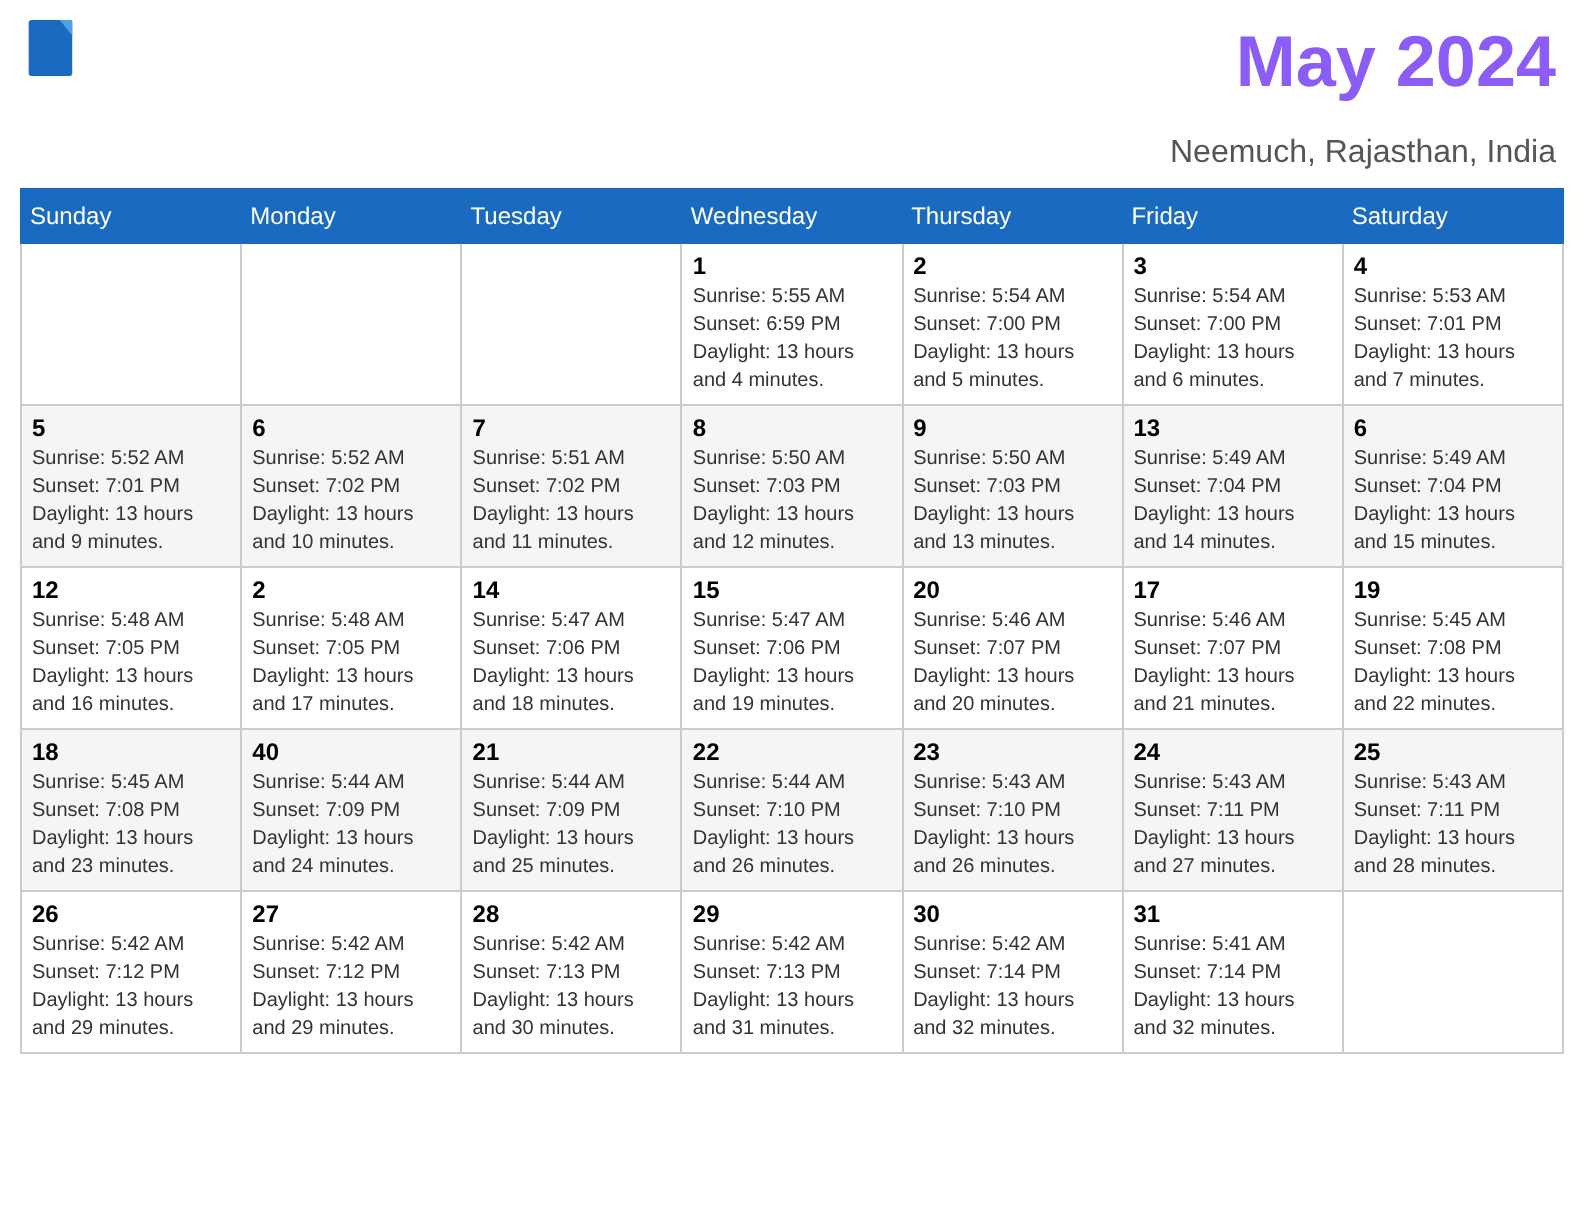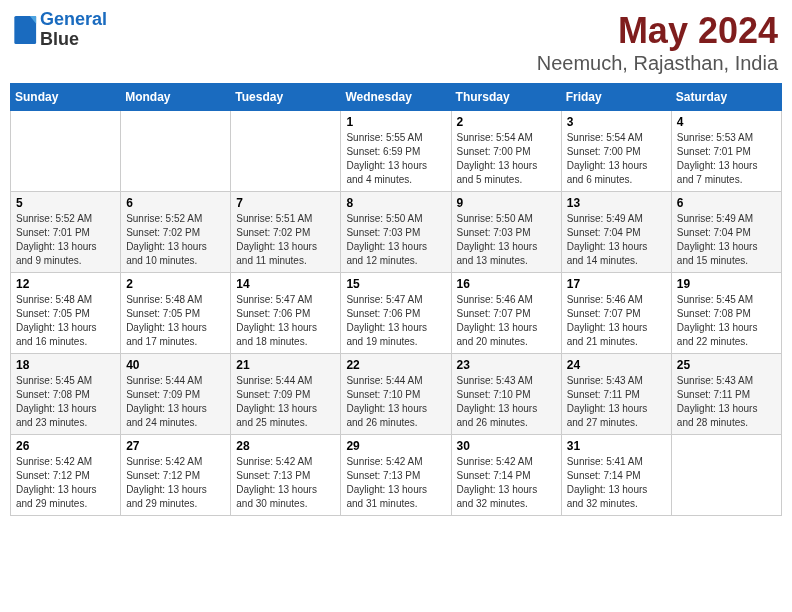--- a/index.html
+++ b/index.html
@@ -34,38 +34,39 @@
     .logo-icon {
       width: 24px;
       height: 28px;
     }
     .title-block {
       text-align: right;
     }
     .month-title {
       font-size: 36px;
       font-weight: bold;
-      color: #7f1d1d;
+      color: #8b5cf6;
     }
     .location {
-      font-size: 20px;
+      font-size: 16px;
       color: #555;
+      margin-top: 16px;
     }
     .calendar {
       width: 100%;
       border-collapse: collapse;
       font-size: 11px;
     }
     .calendar th {
       background: #1a6bbf;
       color: #fff;
       padding: 6px 4px;
       text-align: left;
       font-size: 12px;
-      font-weight: bold;
+      font-weight: normal;
       border: 1px solid #1a6bbf;
     }
     .calendar td {
       border: 1px solid #ccc;
       vertical-align: top;
       padding: 4px 5px;
       width: calc(100% / 7);
       min-height: 80px;
       background: #fff;
     }
@@ -89,24 +90,20 @@
   </style>
 </head>
 <body>
 
 <div class="header">
   <div class="logo">
     <svg class="logo-icon" viewBox="0 0 30 36">
       <rect x="0" y="0" width="28" height="36" rx="2" fill="#1a6bbf"></rect>
       <polygon points="20,0 28,0 28,10" fill="#4da3e0"></polygon>
     </svg>
-    <div class="logo-text">
-      <div><span>General</span></div>
-      <div>Blue</div>
-    </div>
   </div>
   <div class="title-block">
     <div class="month-title">May 2024</div>
     <div class="location">Neemuch, Rajasthan, India</div>
   </div>
 </div>
 
 <table class="calendar">
   <thead>
     <tr>
@@ -182,21 +179,21 @@
         </td>
         <td>
           <span class="day-num">14</span>
           <div class="day-detail">Sunrise: 5:47 AM<br>Sunset: 7:06 PM<br>Daylight: 13 hours and 18 minutes.</div>
         </td>
         <td>
           <span class="day-num">15</span>
           <div class="day-detail">Sunrise: 5:47 AM<br>Sunset: 7:06 PM<br>Daylight: 13 hours and 19 minutes.</div>
         </td>
         <td>
-          <span class="day-num">16</span>
+          <span class="day-num">20</span>
           <div class="day-detail">Sunrise: 5:46 AM<br>Sunset: 7:07 PM<br>Daylight: 13 hours and 20 minutes.</div>
         </td>
         <td>
           <span class="day-num">17</span>
           <div class="day-detail">Sunrise: 5:46 AM<br>Sunset: 7:07 PM<br>Daylight: 13 hours and 21 minutes.</div>
         </td>
         <td>
           <span class="day-num">19</span>
           <div class="day-detail">Sunrise: 5:45 AM<br>Sunset: 7:08 PM<br>Daylight: 13 hours and 22 minutes.</div>
         </td>

